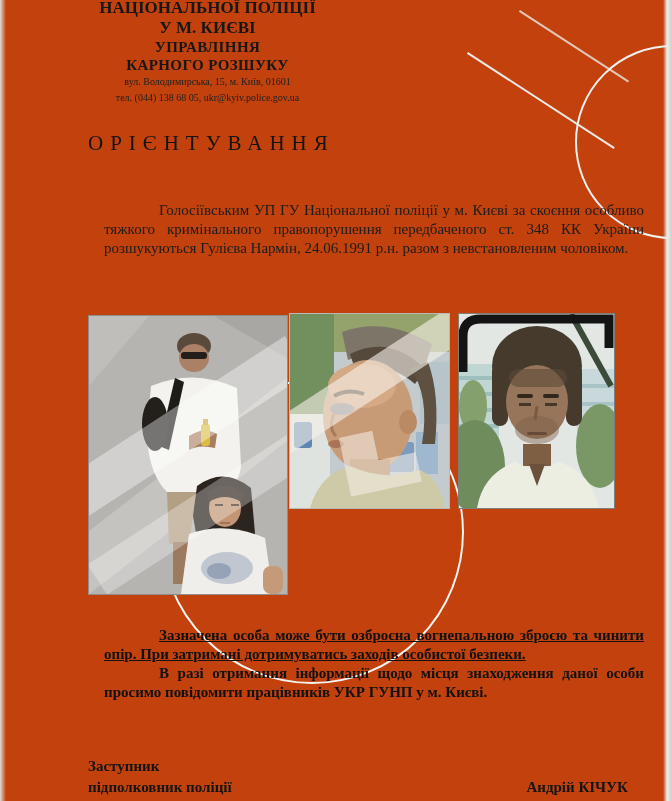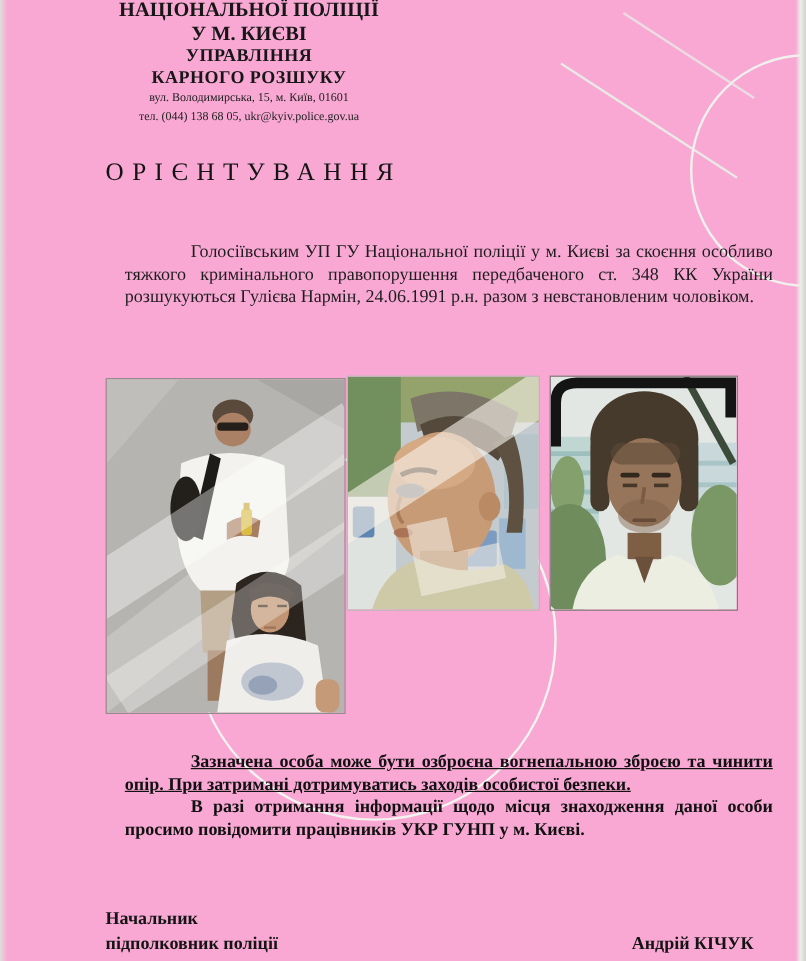--- a/index.html
+++ b/index.html
@@ -1,18 +1,18 @@
 <!DOCTYPE html>
 <html><head>
 <meta charset="utf-8">
 <style>
   html,body{margin:0;padding:0;background:#ffffff;}
   .page{
     position:relative;width:672px;height:801px;overflow:hidden;
-    background:#f9a8d4;color:#1d1d1d;
+    background:#c2410c;color:#1d1d1d;
     font-family:"Liberation Serif", serif;
   }
   
   .edge-left{position:absolute;left:0;top:0;bottom:0;width:6px;
     background:linear-gradient(to right,#dededb,rgba(222,222,219,0));z-index:1;}
   .edge-right{position:absolute;right:0;top:0;bottom:0;width:9px;
     background:linear-gradient(to left,#cfcfcc,#ececea 55%,rgba(236,236,234,0));z-index:1;}
   
   .wm-line{position:absolute;height:2px;background:#e9e9e6;transform-origin:left top;z-index:0;}
   .wm-line-a{left:468px;top:52px;width:175px;transform:rotate(33deg);}
@@ -182,20 +182,20 @@
 
       <path d="M4 58 L4 22 Q4 5 22 5 L150 5 L150 34" stroke="#141414" stroke-width="9" fill="none"></path>
     </svg>
   </div>
 
   <p class="para warning">Зазначена особа може бути озброєна вогнепальною зброєю та чинити опір. При затримані дотримуватись заходів особистої безпеки.</p>
   <p class="para info">В разі отримання інформації  щодо місця знаходження даної особи просимо повідомити працівників УКР ГУНП у м. Києві.</p>
 
 
   <div class="signature">
-    <div>Начальник</div>
+    <div>Заступник</div>
     <div class="sig-row">
       <span>підполковник поліції</span>
       <span>Андрій КІЧУК</span>
     </div>
   </div>
 
 </div>
 
 </body></html>

